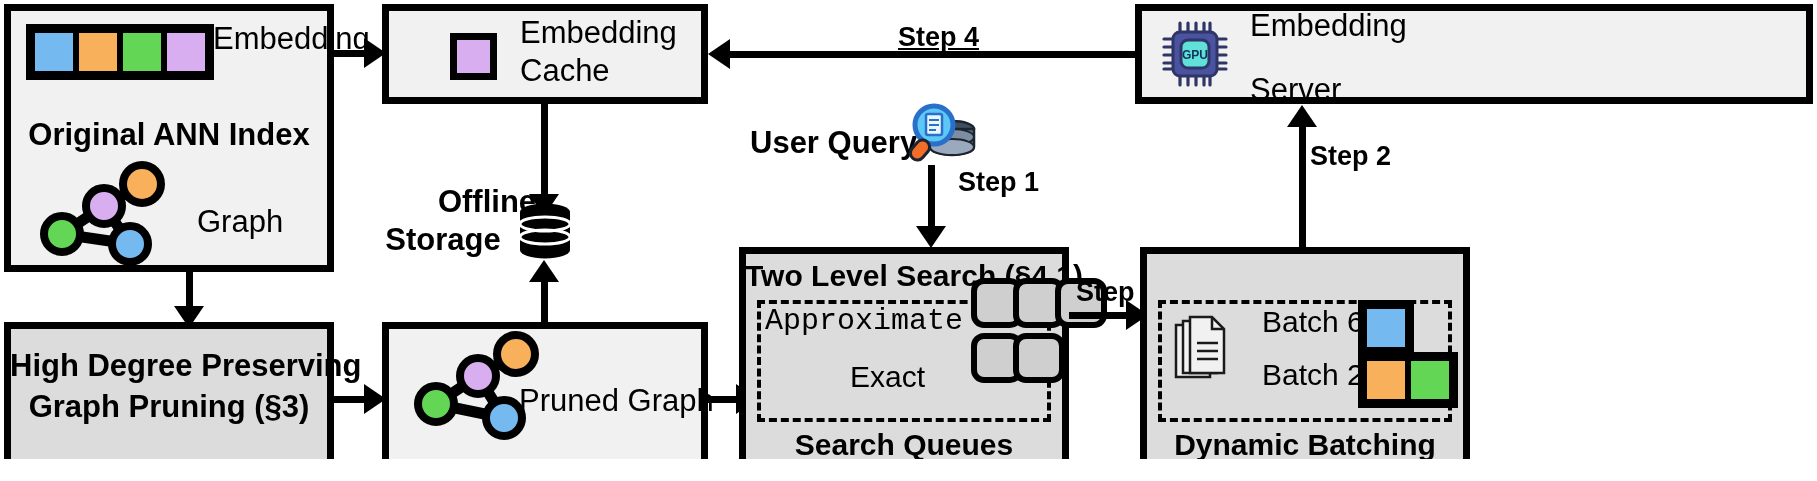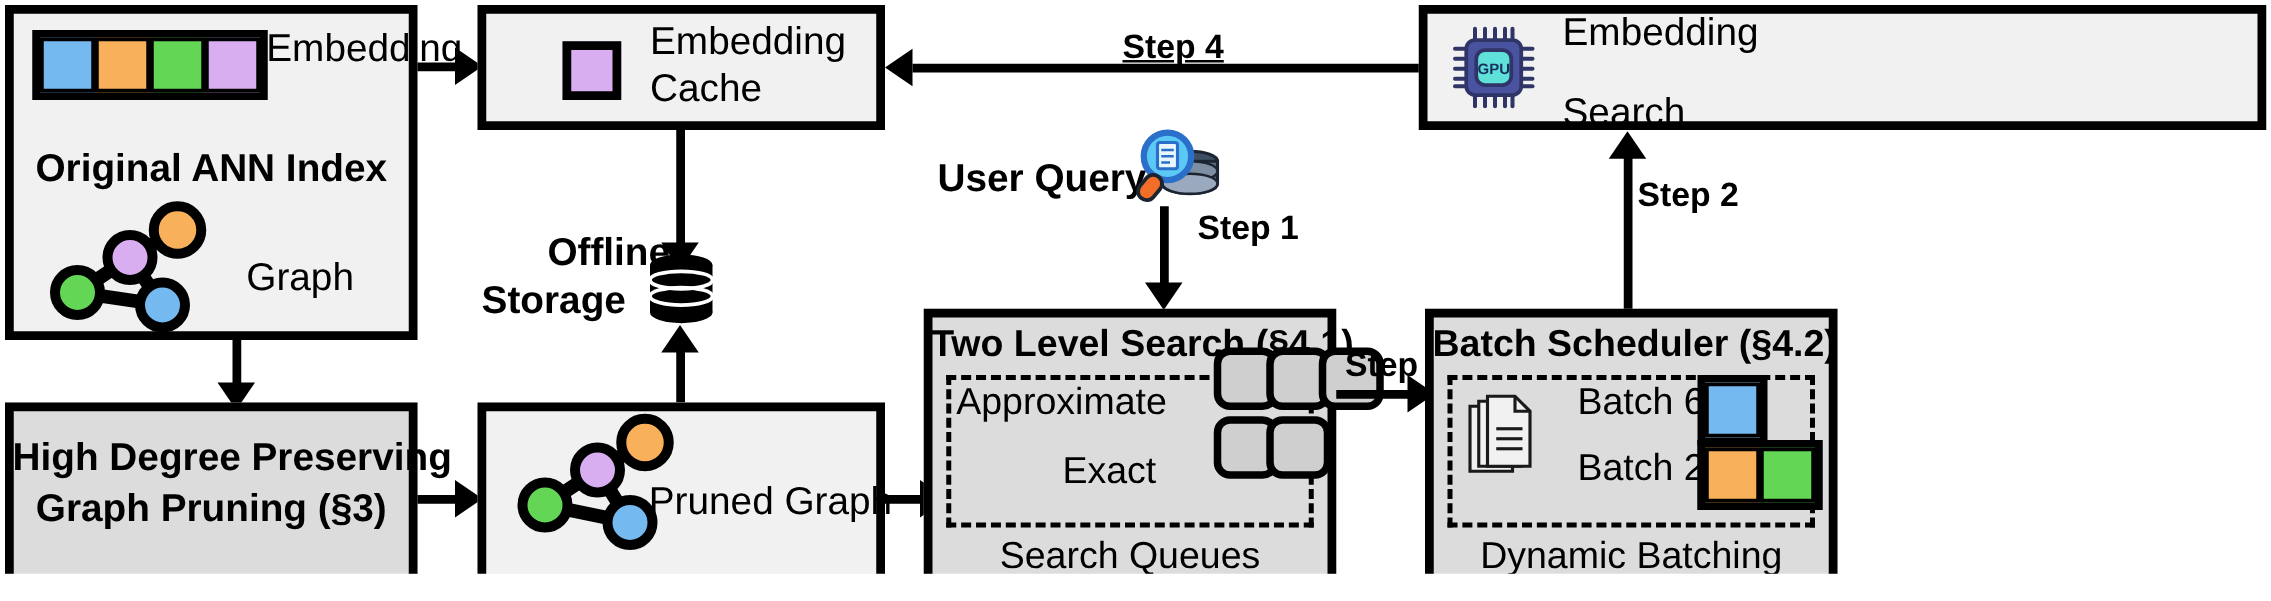--- a/index.html
+++ b/index.html
@@ -4,21 +4,21 @@
 <style>
   html,body{margin:0;padding:0;background:#ffffff;}
   body{width:1817px;height:481px;font-family:"Liberation Sans",sans-serif;color:#000;}
   #stage{position:relative;width:1817px;height:459px;overflow:hidden;background:#fff;padding-left:12px;}
 
   .box{position:absolute;box-sizing:border-box;border:7px solid #000;background:#f1f1f1;}
   .box.shaded{background:#dcdcdc;}
   .dashed{position:absolute;box-sizing:border-box;border:4px dashed #000;background:transparent;}
 
   .lbl{position:absolute;white-space:nowrap;line-height:1.12;}
-  .ctr{text-align:center;}
+  .ctr{text-align:center;font-weight:bold;}
   .bold{font-weight:bold;}
 
   
   .cellrow{position:absolute;display:flex;border:6px solid #000;background:#000;box-sizing:border-box;}
   .cell{width:44px;height:44px;border:3px solid #000;box-sizing:border-box;}
   .c-blue{background:#74b9f0;}
   .c-orange{background:#f9b05a;}
   .c-green{background:#63d655;}
   .c-purple{background:#d9aef0;}
 
@@ -144,38 +144,37 @@
   <div class="lbl bold" style="left:958px;top:167px;font-size:27px;">Step 1</div>
   <div class="aline" style="left:928px;top:165px;width:7px;height:64px;"></div>
   <div class="ahead ah-down" style="left:916px;top:226px;"></div>
 
   <div class="box shaded" style="left:739px;top:247px;width:330px;height:230px;">
   </div>
   <div class="lbl ctr bold" style="left:745px;top:259px;width:318px;font-size:30px;">Two Level Search (§4.1)</div>
 
   <div class="dashed" style="left:757px;top:300px;width:294px;height:122px;"></div>
 
-  <div class="lbl" style="left:765px;top:305px;font-size:30px;">Approximate</div>
+  <div class="lbl" style="left:765px;top:305px;font-size:30px;font-family:Liberation Mono, monospace;">Approximate</div>
   <div class="qbox" style="left:971px;top:278px;"></div>
   <div class="qbox" style="left:1013px;top:278px;"></div>
   <div class="qbox" style="left:1055px;top:278px;"></div>
 
   <div class="lbl" style="left:850px;top:360px;font-size:30px;">Exact</div>
   <div class="qbox" style="left:971px;top:333px;"></div>
   <div class="qbox" style="left:1013px;top:333px;"></div>
 
   <div class="lbl ctr" style="left:745px;top:428px;width:318px;font-size:30px;">Search Queues</div>
 
   <div class="lbl bold" style="left:1076px;top:277px;font-size:27px;">Step 2</div>
   <div class="aline" style="left:1069px;top:312px;width:62px;height:7px;"></div>
   <div class="ahead ah-right" style="left:1126px;top:300px;"></div>
 
   <div class="box shaded" style="left:1140px;top:247px;width:330px;height:230px;">
   </div>
-  <div class="lbl ctr bold" style="left:1146px;top:259px;width:318px;font-size:30px;">Batch Scheduler (§4.2)</div>
 
   <div class="dashed" style="left:1158px;top:300px;width:294px;height:122px;"></div>
 
   <svg style="position:absolute;left:1172px;top:315px;" width="56" height="70" viewBox="0 0 56 70">
     <g fill="#f1f1f1" stroke="#1a1a1a" stroke-width="2.5">
       <path d="M4 10 h24 l10 10 v42 h-34 z"></path>
       <path d="M11 6 h24 l10 10 v42 h-34 z"></path>
       <path d="M18 2 h22 l12 12 v44 h-34 z"></path>
     </g>
     <path d="M40 2 v12 h12" fill="none" stroke="#1a1a1a" stroke-width="2.5"></path>
@@ -228,19 +227,19 @@
       <line x1="54" y1="34" x2="64" y2="34"></line>
         <line x1="54" y1="42" x2="64" y2="42"></line>
       <line x1="54" y1="48" x2="64" y2="48"></line>
     </g>
     <rect x="11" y="11" width="44" height="44" rx="7" fill="#4a53a0" stroke="#2f3566" stroke-width="3"></rect>
     <rect x="19" y="19" width="28" height="28" rx="7" fill="#5fe0d8" stroke="#2f3566" stroke-width="3"></rect>
     <text x="33" y="38" text-anchor="middle" font-family="'Liberation Sans',sans-serif" font-size="12" font-weight="bold" fill="#15305c">GPU</text>
   </svg>
 
   <div class="lbl" style="left:1250px;top:9px;font-size:31px;">Embedding</div>
-  <div class="lbl" style="left:1250px;top:73px;font-size:31px;">Search</div>
+  <div class="lbl" style="left:1250px;top:73px;font-size:31px;">Server</div>
 
   <div class="lbl bold" style="left:898px;top:22px;font-size:27px;text-decoration:underline;">Step 4</div>
   <div class="aline" style="left:730px;top:51px;width:405px;height:7px;"></div>
   <div class="ahead ah-left" style="left:708px;top:39px;"></div>
 
 </div>
 
 </body></html>

